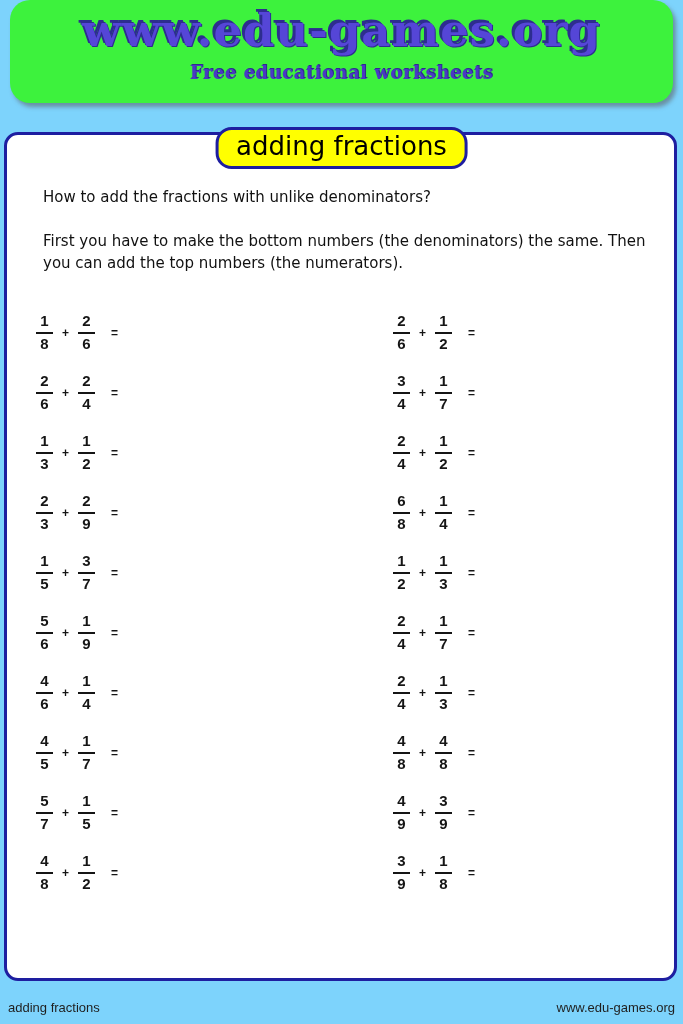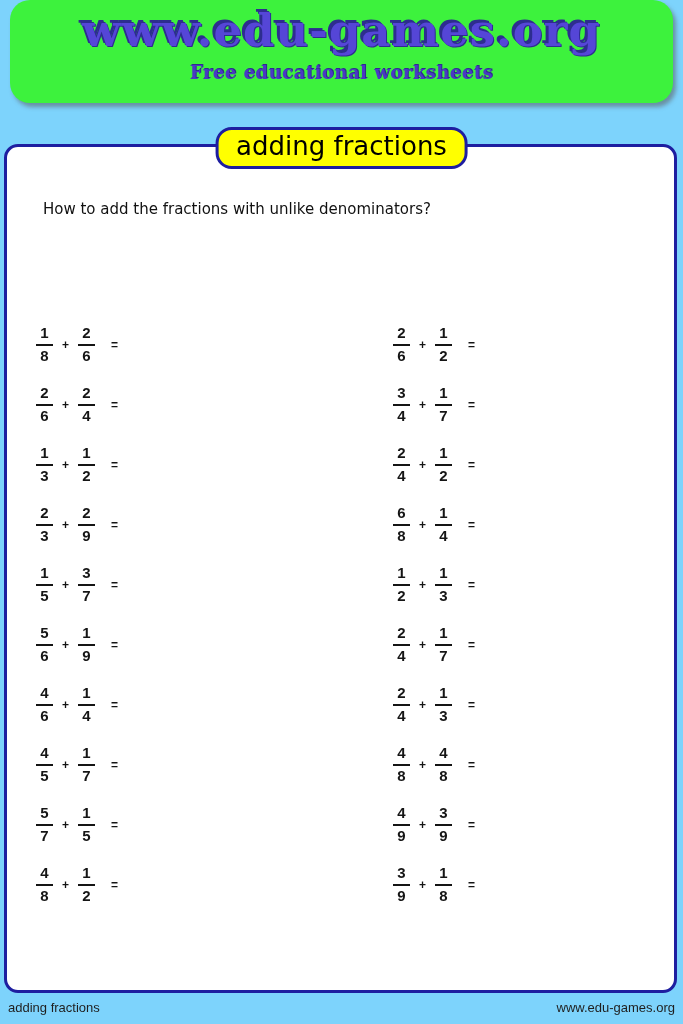--- a/index.html
+++ b/index.html
@@ -39,21 +39,21 @@
     font-weight: bold;
     font-size: 18px;
     color: #4a39c4;
     text-shadow: 1px -1px 0 #2d2d8f;
     letter-spacing: 0.5px;
   }
 
   
   .sheet {
     position: absolute;
-    left: 4px; top: 144px;
+    left: 4px; top: 132px;
     width: 673px; height: 849px;
     border: 3px solid #1e1ea0;
     border-radius: 14px;
     background: #ffffff;
   }
   .badge {
     position: absolute;
     left: 50%; top: 127px;
     transform: translateX(-50%);
     background: #ffff00;
@@ -121,20 +121,21 @@
   <div class="banner">
     <div class="banner-title">www.edu-games.org</div>
     <div class="banner-subtitle">Free educational worksheets</div>
   </div>
 
   <div class="badge">adding fractions</div>
 
   <div class="sheet">
     <div class="instructions">
       <div class="question">How to add the fractions with unlike denominators?</div>
+      <div class="explanation">First you have to make the bottom numbers (the denominators) the same. Then you can add the top numbers (the numerators).</div>
     </div>
     <div class="problems">
         <div class="prob-row">
           <div class="prob">
             <span class="frac">
               <span class="num">1</span>
               <span class="den">8</span>
             </span>
             <span class="op">+</span>
             <span class="frac">

